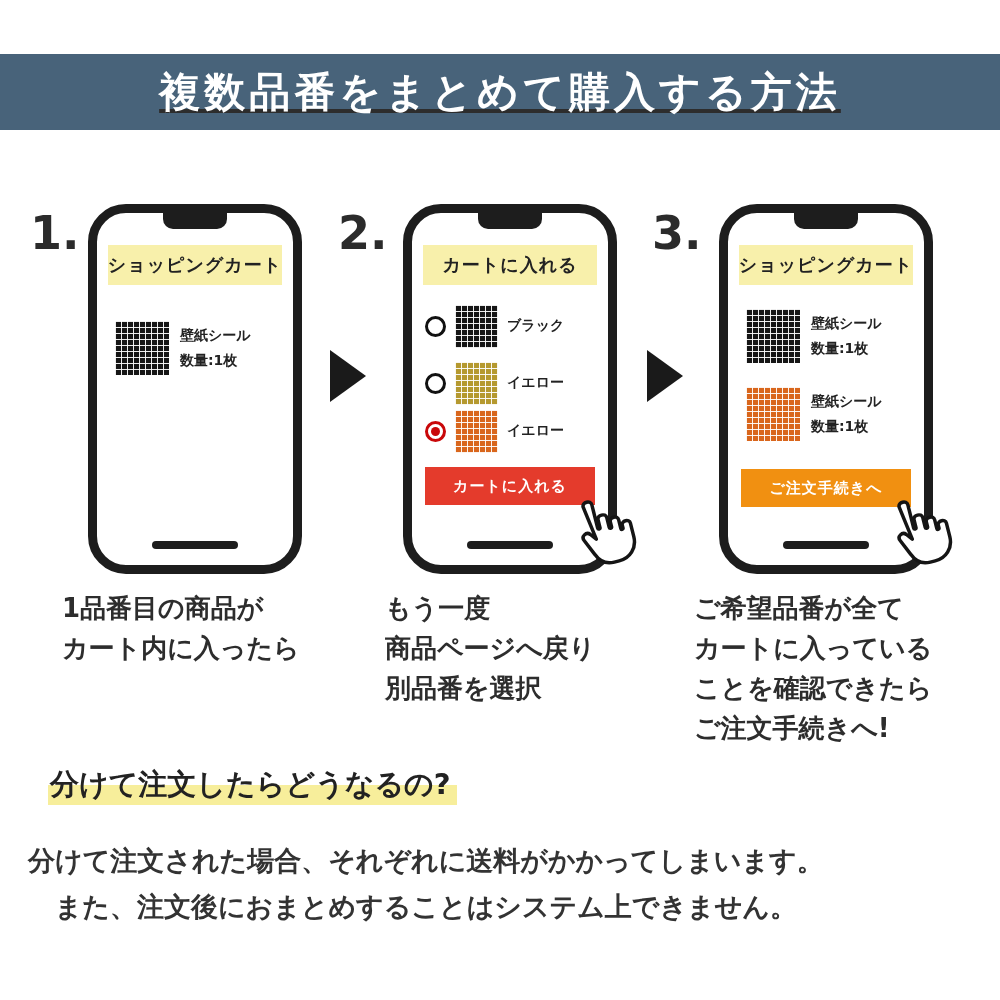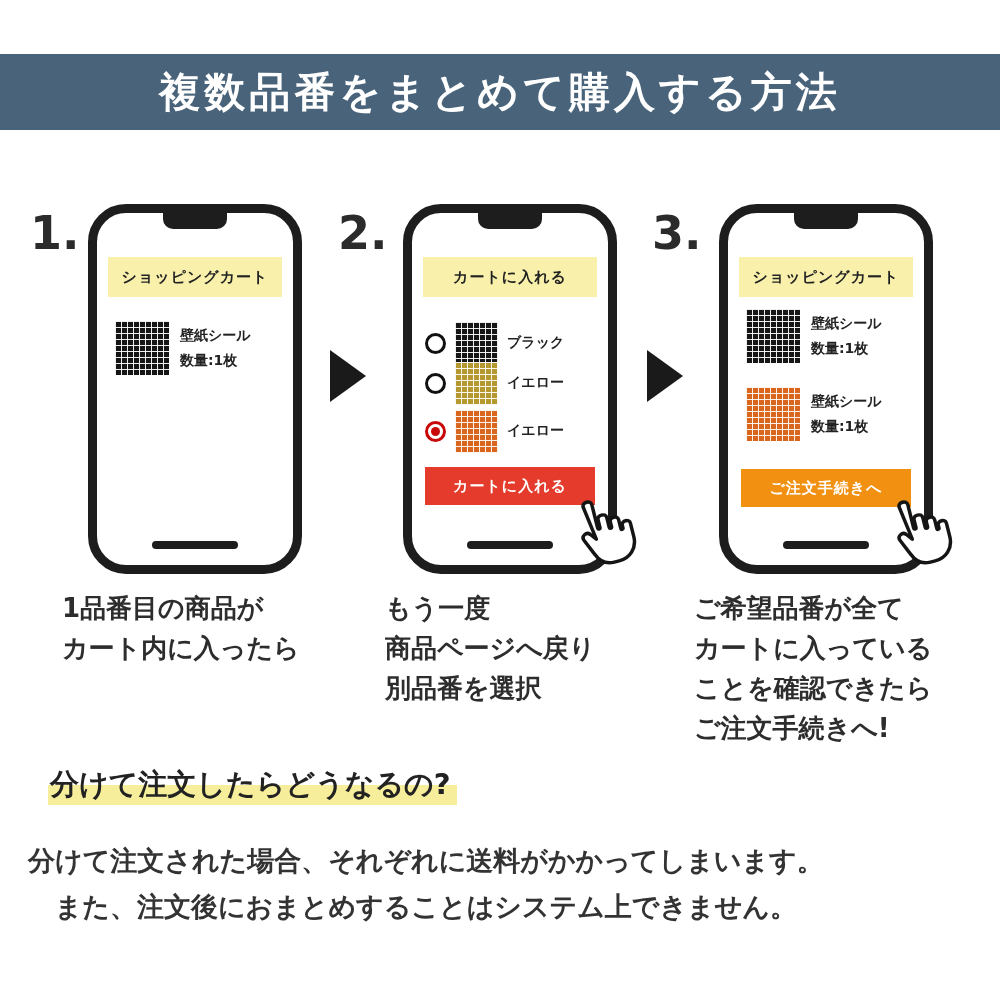--- a/index.html
+++ b/index.html
@@ -4,21 +4,21 @@
 <style>
   html,body{margin:0;padding:0;}
   body{
     width:1000px;height:1000px;background:#ffffff;position:relative;overflow:hidden;
     font-family:"DejaVu Sans","Liberation Sans",sans-serif;color:#2d2d2d;
   }
   .canvas{position:absolute;inset:0;}
 
   
   .banner{position:absolute;left:0;top:54px;width:1000px;height:76px;background:#48637a;
-    display:flex;align-items:center;justify-content:center;}
+    display:flex;align-items:center;justify-content:center;text-decoration:underline;}
   .banner-title{color:#ffffff;font-size:41px;font-weight:bold;letter-spacing:4px;white-space:nowrap;}
 
   
   .step-number{position:absolute;font-size:46px;font-weight:bold;color:#2b2b2b;}
   #num1{left:30px;top:206px;}
   #num2{left:338px;top:206px;}
   #num3{left:652px;top:206px;}
 
   
   .arrow{position:absolute;width:0;height:0;
@@ -29,23 +29,23 @@
   
   .phone{position:absolute;width:196px;height:352px;background:#ffffff;
     border:9px solid #1d1d1d;border-radius:38px;}
   #phone1{left:88px;top:204px;}
   #phone2{left:403px;top:204px;font-family:Liberation Mono, monospace;}
   #phone3{left:719px;top:204px;}
   .notch{position:absolute;top:-1px;left:50%;transform:translateX(-50%);
     width:64px;height:17px;background:#1d1d1d;border-radius:0 0 10px 10px;}
   .home-bar{position:absolute;bottom:16px;left:50%;transform:translateX(-50%);
     width:86px;height:8px;background:#1d1d1d;border-radius:4px;}
-  .phone-header{position:absolute;top:44px;left:11px;right:11px;height:40px;background:#f8f0ab;
+  .phone-header{position:absolute;top:32px;left:11px;right:11px;height:40px;background:#f8f0ab;
     display:flex;align-items:center;justify-content:center;
-    font-size:15px;font-weight:bold;color:#222;letter-spacing:1px;white-space:nowrap;}
+    font-size:18px;font-weight:bold;color:#222;letter-spacing:1px;white-space:nowrap;}
 
   
   .swatch{
     background-color:#161616;
     background-image:linear-gradient(rgba(255,255,255,.92) 1px,transparent 1px),
                      linear-gradient(90deg,rgba(255,255,255,.92) 1px,transparent 1px);
     background-size:6px 6px;
     flex:none;
   }
   .swatch.black{background-color:#161616;}
@@ -116,21 +116,21 @@
         <div>数量:1枚</div>
       </div>
     </div>
     <div class="home-bar"></div>
   </div>
 
   <div class="phone" id="phone2">
     <div class="notch"></div>
     <div class="phone-header">カートに入れる</div>
 
-    <div class="option-row" style="top:108px;">
+    <div class="option-row" style="top:91px;">
       <div class="radio"></div>
       <div class="swatch black"></div>
       <div class="option-label">ブラック</div>
     </div>
     <div class="option-row" style="top:148px;">
       <div class="radio"></div>
       <div class="swatch yellow"></div>
       <div class="option-label">イエロー</div>
     </div>
     <div class="option-row" style="top:196px;">

